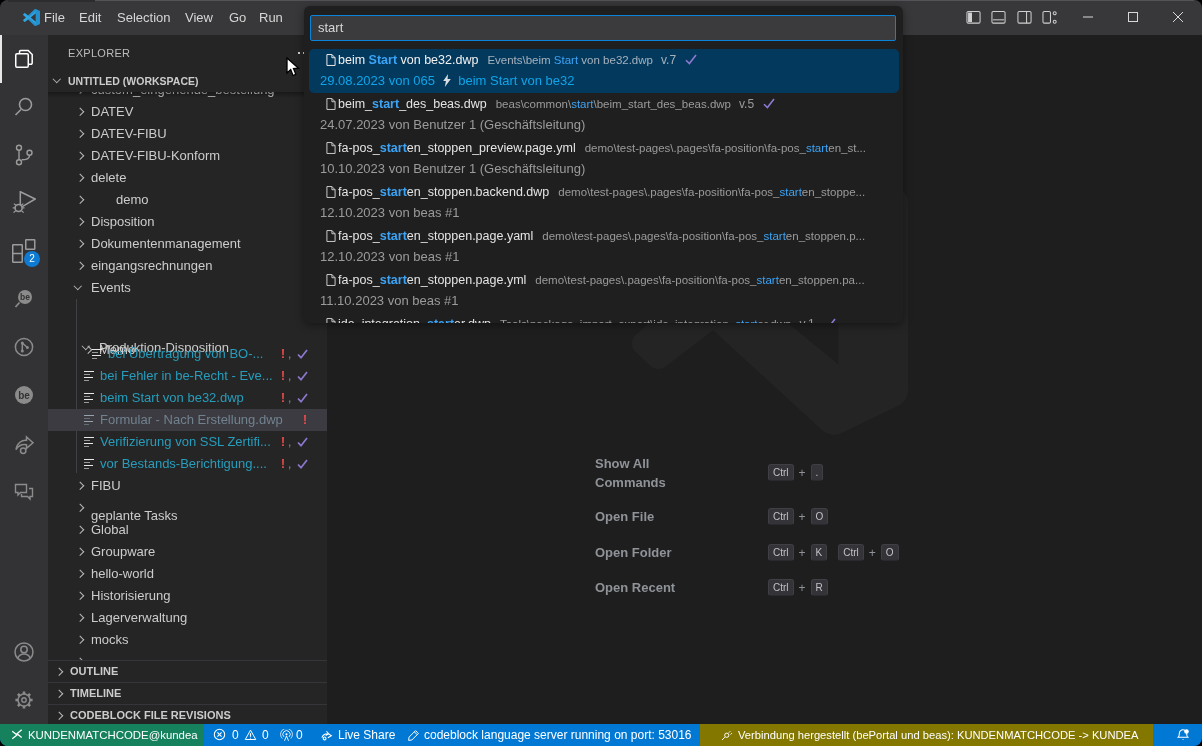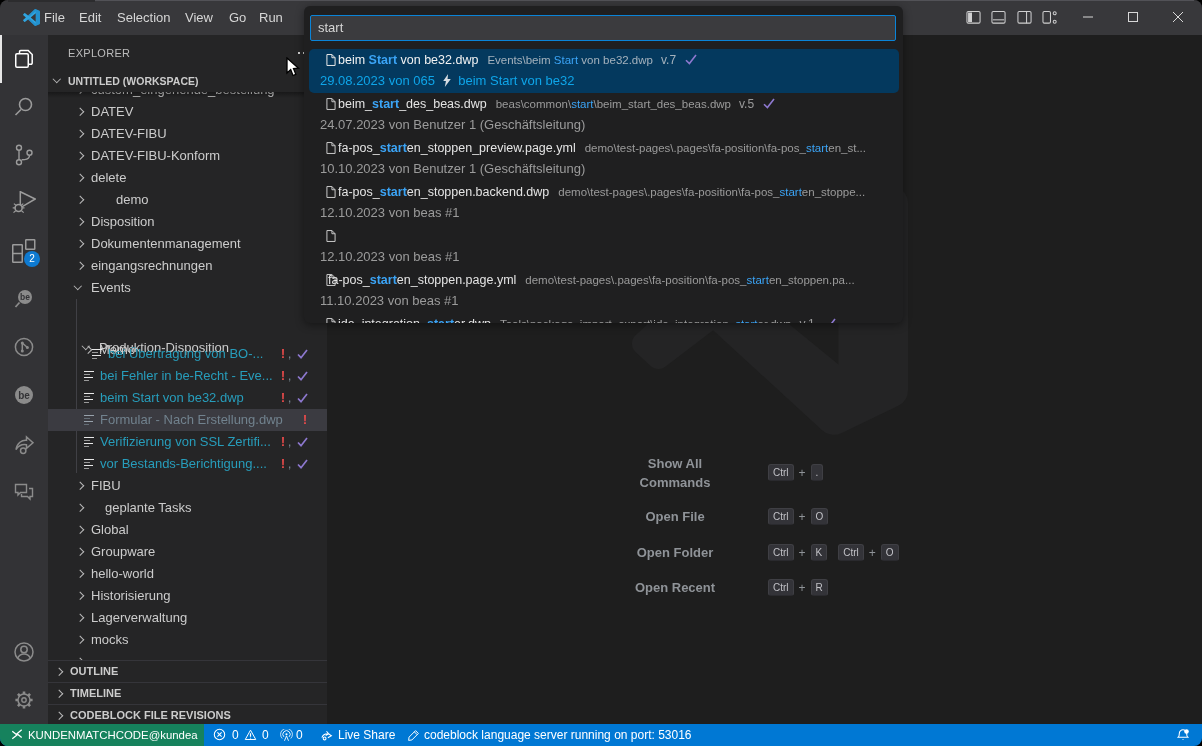--- a/index.html
+++ b/index.html
@@ -33,21 +33,21 @@
 .teal { color:#279dbb; }
 .ficon.dim .l1, .ficon.dim .l3 { background:#97a1ab; }
 .ficon.dim .l2, .ficon.dim .l4 { background:#646d76; }
 .deco { position:absolute; font-size:12px; font-weight:700; }
 .deco.ex { color:#f14c4c; }
 .deco.co { color:#7b8a93; font-weight:400; }
 .sec-head { position:absolute; left:0; width:279px; height:22px; line-height:21px; background:#252526; border-top:1px solid #35353a; font-size:11px; font-weight:700; color:#cccccc; }
 .sec-head .chev { top:8px; }
 
 #editor { position:absolute; left:327px; top:35px; width:875px; height:689px; background:#1e1e1e; }
-.sc-label { position:absolute; font-size:13px; font-weight:600; color:#8f9398; text-align:center; width:160px; line-height:18.5px; }
+.sc-label { position:absolute; font-size:13px; font-weight:600; color:#8f9398; text-align:left; width:160px; line-height:18.5px; }
 .kbd { display:inline-block; height:17px; line-height:15px; padding:0 4px; min-width:8px; text-align:center; background:#333338; border:1px solid #3f3f44; border-bottom-color:#2a2a2e; border-radius:3px; color:#c2c2c7; font-size:10px; font-family:"Liberation Sans",sans-serif; vertical-align:middle; }
 .kplus { display:inline-block; color:#8f9398; font-size:12px; vertical-align:middle; padding:0 5px; }
 .kbdrow { position:absolute; height:18px; line-height:18px; white-space:nowrap; }
 
 #statusbar { position:absolute; left:0; top:724px; width:1202px; height:22px; background:#0078d4; font-size:12px; color:#ffffff; overflow:hidden; }
 #sb-green { position:absolute; left:0; top:0; width:204px; height:22px; background:#16825d; }
 #sb-olive { position:absolute; left:700px; top:0; width:453px; height:22px; background:#837700; }
 .sbtxt { position:absolute; top:0; height:22px; line-height:22px; white-space:nowrap; }
 
 #qpanel { position:absolute; left:304px; top:6px; width:599px; height:317px; background:#1f1f20; border-radius:6px; box-shadow:0 2px 8px rgba(0,0,0,0.42); overflow:hidden; }
@@ -352,21 +352,21 @@
           <svg class="abs" style="left:249px;top:6px;" width="11" height="10" viewBox="0 0 11 10" fill="none" stroke="#8d78cf" stroke-width="1.7">
             <path d="M1 5.5 4 8.7 10 1"></path>
           </svg>
         </div>
       <div class="row" style="top:440px;">
           <span class="chev" style="left:29px;"></span>
           <span class="rowtxt" style="left:43px;">FIBU</span>
         </div>
       <div class="row" style="top:462px;">
           <span class="chev" style="left:29px;"></span>
-          <span class="rowtxt" style="left:57px;">geplante Tasks</span>
+          <span class="rowtxt" style="left:43px;margin-top:8px;">geplante Tasks</span>
         </div>
       <div class="row" style="top:484px;">
           <span class="chev" style="left:29px;"></span>
           <span class="rowtxt" style="left:43px;">Global</span>
         </div>
       <div class="row" style="top:506px;">
           <span class="chev" style="left:29px;"></span>
           <span class="rowtxt" style="left:43px;">Groupware</span>
         </div>
       <div class="row" style="top:528px;">
@@ -447,20 +447,28 @@
       <path d="M3.5 16 c2-5.5 8-7.5 12.5-7 l-4-4.8 M16 9 l-5.5 3"></path>
       <path d="M16 9 l5 3.5 -6.5 3.5"></path>
       <circle cx="8.5" cy="17.5" r="2.6"></circle>
     </svg>
     <span class="sbtxt" style="left:338px;">Live Share</span>
     <svg class="abs" style="left:407px;top:5px;" width="13" height="13" viewBox="0 0 16 16" fill="none" stroke="#ffffff" stroke-width="1.2">
       <path d="M10.5 2 14 5.5 6 13.5 2 14 2.5 10 z"></path>
         <path d="M9 3.5 12.5 7"></path>
     </svg>
     <span class="sbtxt" style="left:424px;">codeblock language server running on port: 53016</span>
+    <div id="sb-olive">
+      <svg class="abs" style="left:20px;top:5px;" width="13" height="13" viewBox="0 0 16 16" fill="none" stroke="#ffffff" stroke-width="1.2">
+        <path d="M2.5 13.5 L6 10"></path>
+        <circle cx="8.3" cy="7.7" r="2.6"></circle>
+        <path d="M10.8 4.6 l1.8-1.8 M13 6.8 l1.8-1.8"></path>
+      </svg>
+      <span class="sbtxt" style="left:38px;font-size:11.2px;">Verbindung hergestellt (bePortal und beas): KUNDENMATCHCODE -&gt; KUNDEA</span>
+    </div>
     <svg class="abs" style="left:1176px;top:4px;" width="14" height="14" viewBox="0 0 16 16" fill="none" stroke="#ffffff" stroke-width="1.2">
       <path d="M8 2 a4.2 4.2 0 0 1 4.2 4.2 c0 3 1.3 4.3 1.3 4.3 H2.5 c0 0 1.3-1.3 1.3-4.3 A4.2 4.2 0 0 1 8 2 z"></path>
       <path d="M6.8 13 a1.3 1.3 0 0 0 2.4 0" fill="#fff" stroke="none"></path>
       <circle cx="12" cy="4" r="2.6" fill="#ffffff" stroke="none"></circle>
     </svg>
   </div>
   <div id="qpanel">
     <div id="qinput">
         <span>start</span>
       </div>
@@ -500,28 +508,29 @@
           <path d="M6.5 .5 V4 H10"></path>
         </svg>
       <div class="qline1"><span style="margin-left:29px;" class="qname">fa-pos_<span class="qhl">start</span>en_stoppen.backend.dwp</span><span style="margin-left:9px;" class="qpath">demo\test-pages\.pages\fa-position\fa-pos_<span class="qhl" style="font-weight:400;">start</span>en_stoppe...</span></div>
       <div class="qline2">12.10.2023 von beas #1</div>
     </div>
     <div class="qitem" style="top:219px;">
       <svg class="qficon" width="10" height="12" viewBox="0 0 11 13" fill="none" stroke="#c8c8c8" stroke-width="1.1">
           <path d="M1 .5 h5.5 L10 4 v8.5 H1 z"></path>
           <path d="M6.5 .5 V4 H10"></path>
         </svg>
+      <div class="qline1"><span style="margin-left:29px;" class="qname">fa-pos_<span class="qhl">start</span>en_stoppen.page.yaml</span><span style="margin-left:9px;" class="qpath">demo\test-pages\.pages\fa-position\fa-pos_<span class="qhl" style="font-weight:400;">start</span>en_stoppen.p...</span></div>
       <div class="qline2">12.10.2023 von beas #1</div>
     </div>
     <div class="qitem" style="top:263px;">
       <svg class="qficon" width="10" height="12" viewBox="0 0 11 13" fill="none" stroke="#c8c8c8" stroke-width="1.1">
           <path d="M1 .5 h5.5 L10 4 v8.5 H1 z"></path>
           <path d="M6.5 .5 V4 H10"></path>
         </svg>
-      <div class="qline1"><span style="margin-left:19px;" class="qname">fa-pos_<span class="qhl">start</span>en_stoppen.page.yml</span><span style="margin-left:9px;" class="qpath">demo\test-pages\.pages\fa-position\fa-pos_<span class="qhl" style="font-weight:400;">start</span>en_stoppen.pa...</span></div>
+      <div class="qline1"><span style="margin-left:29px;" class="qname">fa-pos_<span class="qhl">start</span>en_stoppen.page.yml</span><span style="margin-left:9px;" class="qpath">demo\test-pages\.pages\fa-position\fa-pos_<span class="qhl" style="font-weight:400;">start</span>en_stoppen.pa...</span></div>
       <div class="qline2">11.10.2023 von beas #1</div>
     </div>
     <div class="qitem" style="top:307px;">
       <svg class="qficon" width="10" height="12" viewBox="0 0 11 13" fill="none" stroke="#c8c8c8" stroke-width="1.1">
           <path d="M1 .5 h5.5 L10 4 v8.5 H1 z"></path>
           <path d="M6.5 .5 V4 H10"></path>
         </svg>
       <div class="qline1"><span style="margin-left:29px;" class="qname">ide_integration_<span class="qhl">start</span>er.dwp</span><span style="margin-left:9px;" class="qpath">Tools\package_import_export\ide_integration_<span class="qhl" style="font-weight:400;">start</span>er.dwp</span><span style="margin-left:8px;" class="qver">v.1</span><svg width="12" height="11" viewBox="0 0 12 11" style="margin-left:9px;vertical-align:-1px;" fill="none" stroke="#8d78cf" stroke-width="1.6">
             <path d="M1 6.2 4.4 9.6 11 1"></path>
           </svg></div>

